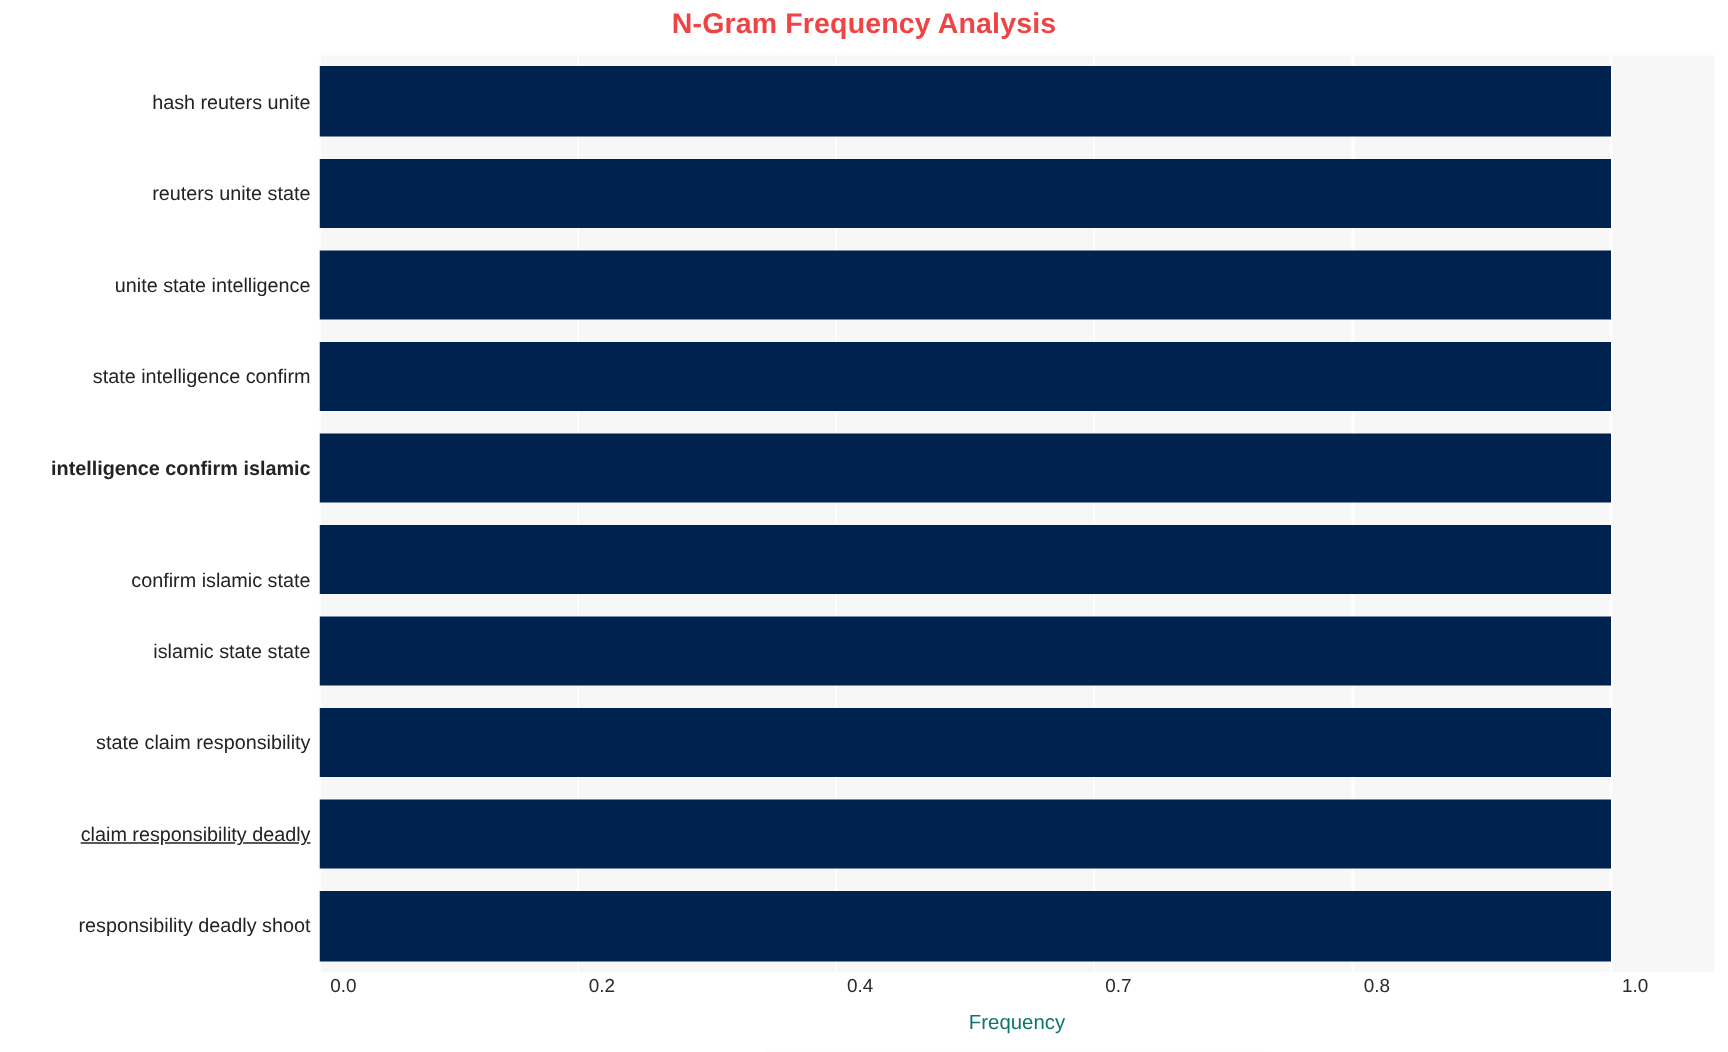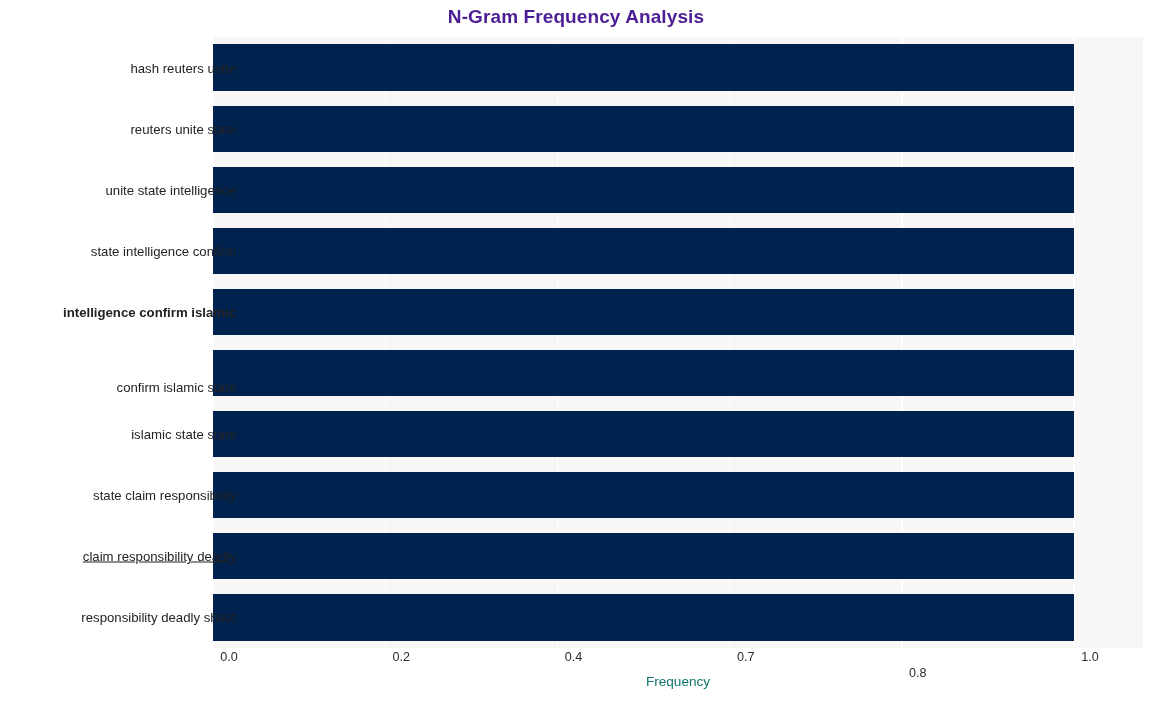--- a/index.html
+++ b/index.html
@@ -27,21 +27,21 @@
 
   
   #chart-title {
     position: absolute;
     left: 0;
     top: 6px;
     width: 1152px;
     text-align: center;
     font-size: 19px;
     font-weight: bold;
-    color: #4c1d95;
+    color: #ef4444;
     letter-spacing: 0.1px;
     white-space: nowrap;
   }
 
   
   #plot-area {
     position: absolute;
     left: 213px;
     top: 37px;
     width: 930px;
@@ -72,21 +72,20 @@
     background: #00224f;
   }
 
   
   #y-axis-labels {
     position: absolute;
     left: 0;
     top: 37px;
     width: 207px;
     height: 611px;
-    padding-left: 29px;
   }
   .y-tick-label {
     position: absolute;
     right: 0;
     width: 207px;
     text-align: right;
     font-size: 13.2px;
     color: #232323;
     white-space: nowrap;
     transform: translateY(-50%);
@@ -162,19 +161,19 @@
       <div class="y-tick-label" style="top: 458.25px;">state claim responsibility</div>
       <div class="y-tick-label" style="top: 519.35px; text-decoration: underline;">claim responsibility deadly</div>
       <div class="y-tick-label" style="top: 580.45px;">responsibility deadly shoot</div>
     </div>
 
   <div id="x-axis-ticks">
       <div class="x-tick-label" style="left: 213px;">0.0</div>
       <div class="x-tick-label" style="left: 385.222px;">0.2</div>
       <div class="x-tick-label" style="left: 557.444px;">0.4</div>
       <div class="x-tick-label" style="left: 729.667px;">0.7</div>
-      <div class="x-tick-label" style="left: 901.889px; margin-top: 16px;">0.8</div>
+      <div class="x-tick-label" style="left: 901.889px;">0.8</div>
       <div class="x-tick-label" style="left: 1074.11px;">1.0</div>
     </div>
 
   <div id="x-axis-title">Frequency</div>
 
 </div>
 
 </body></html>

